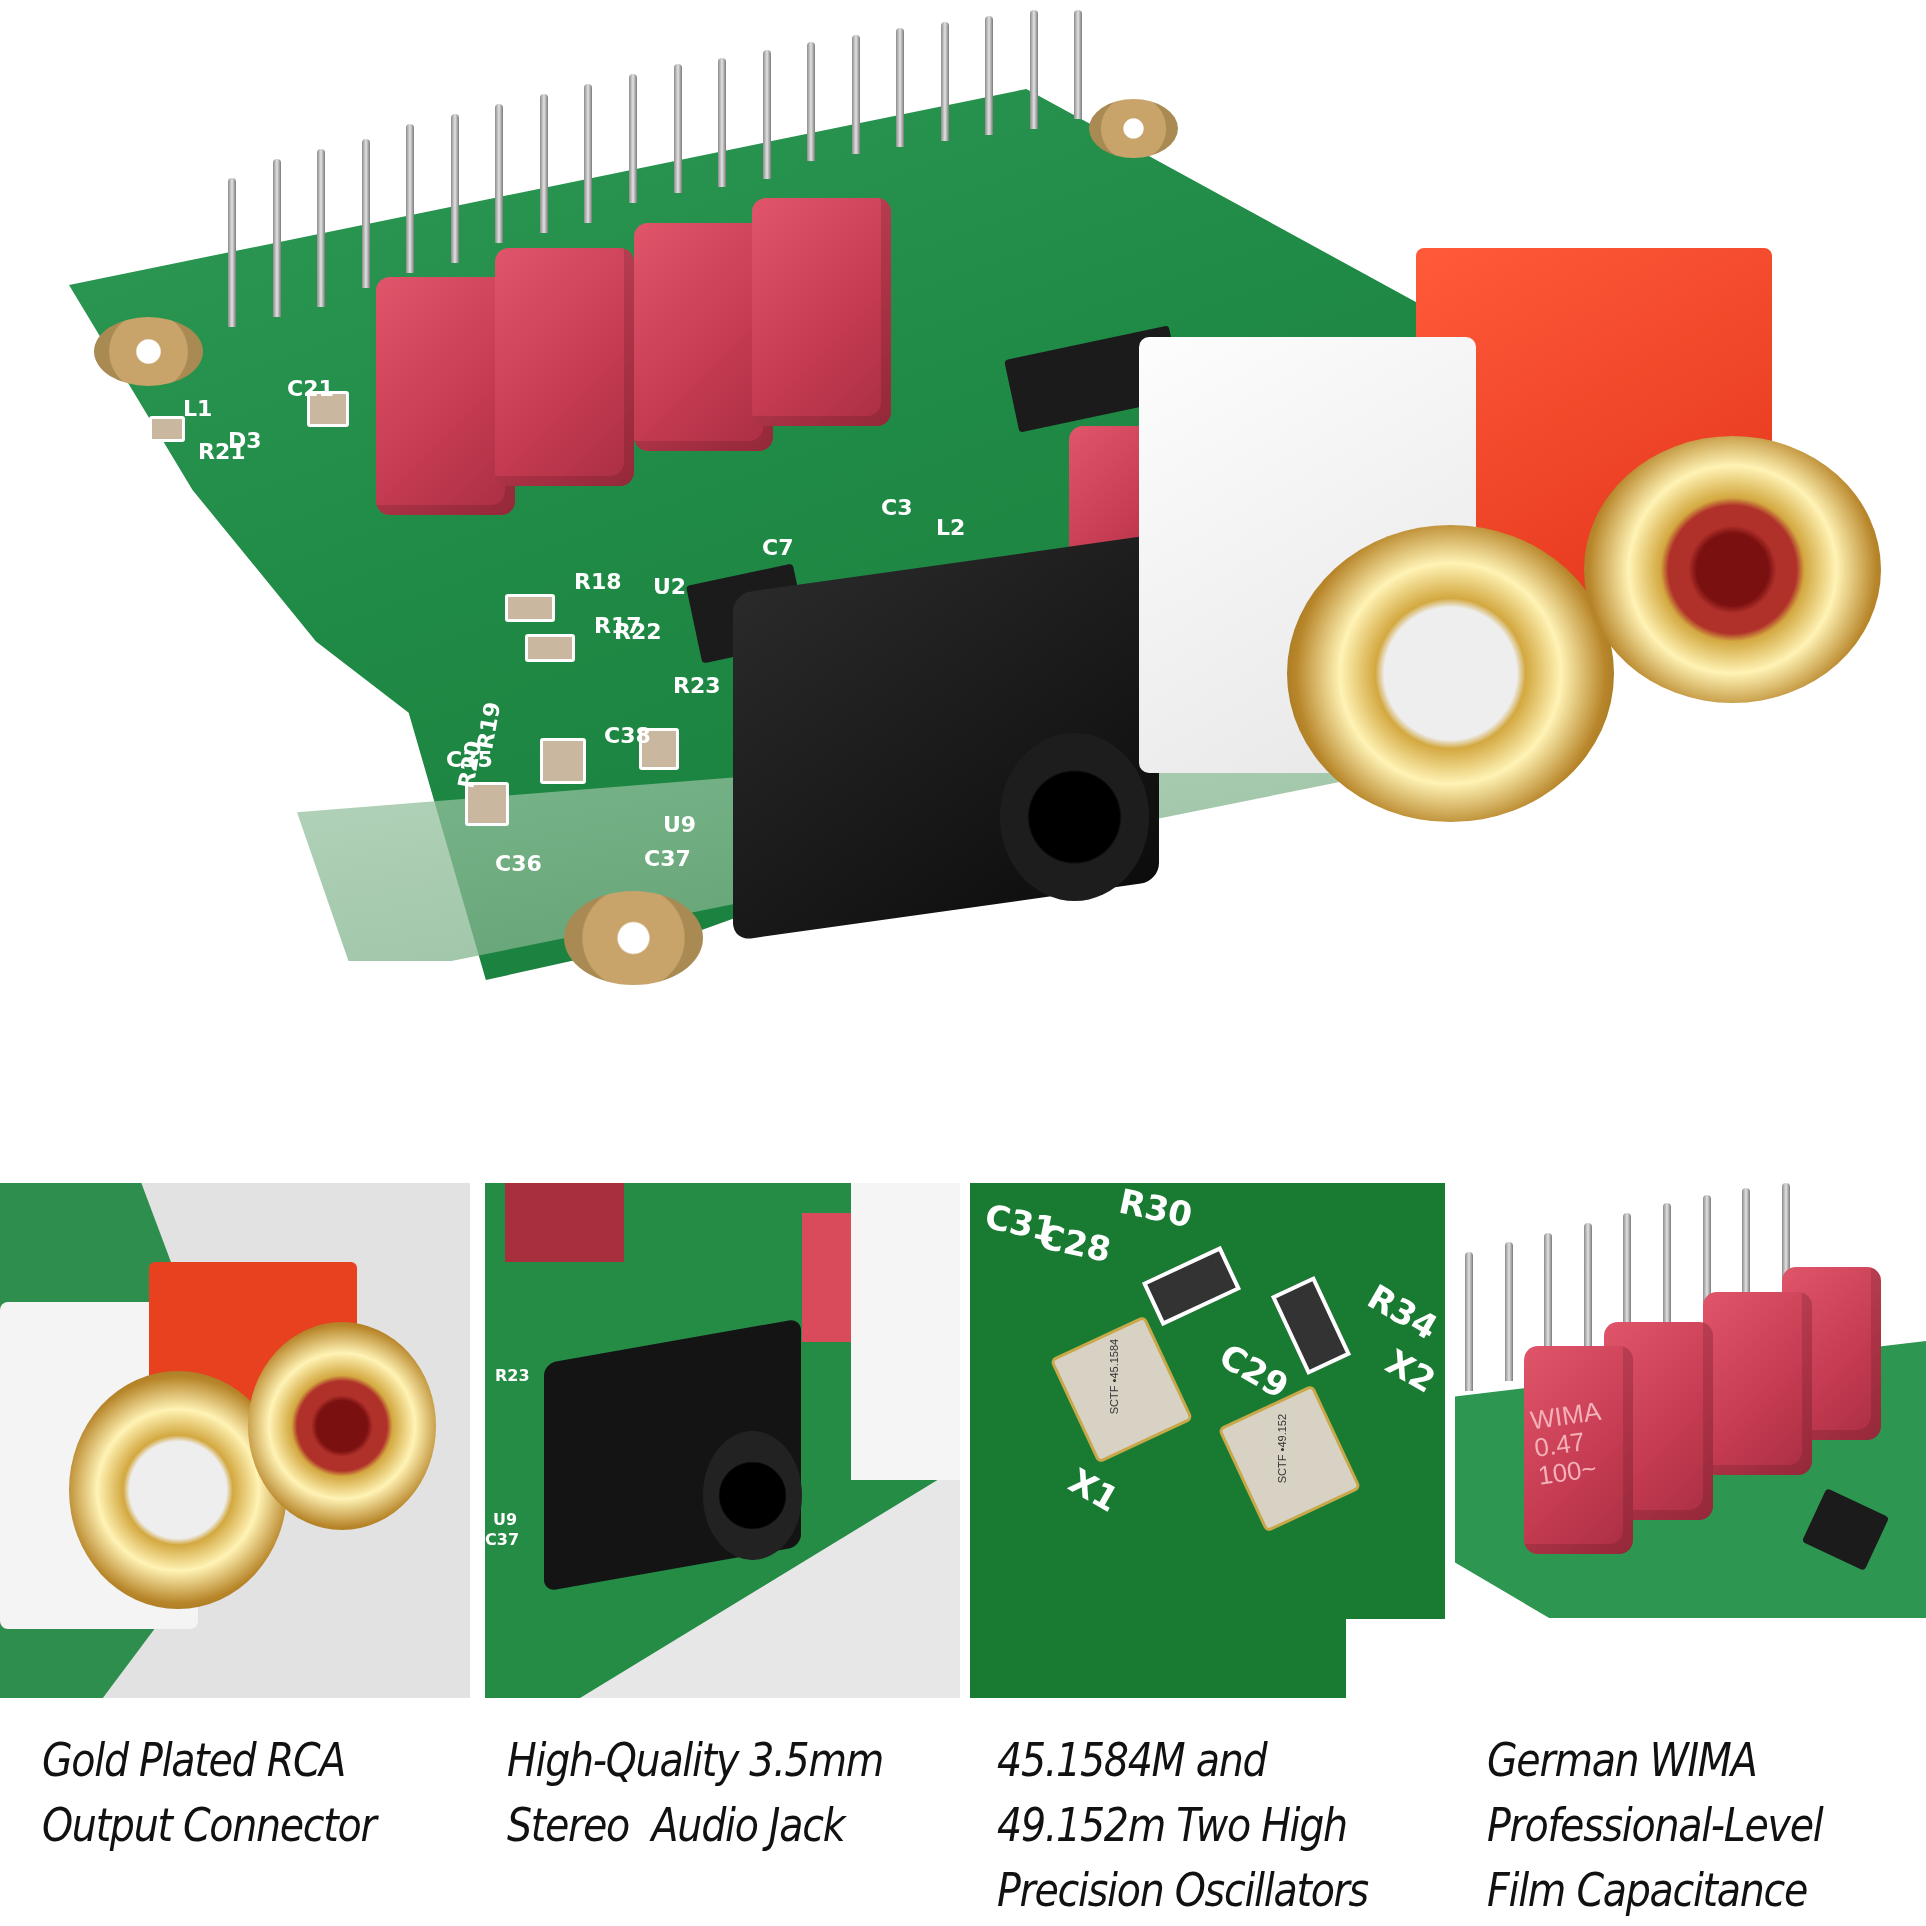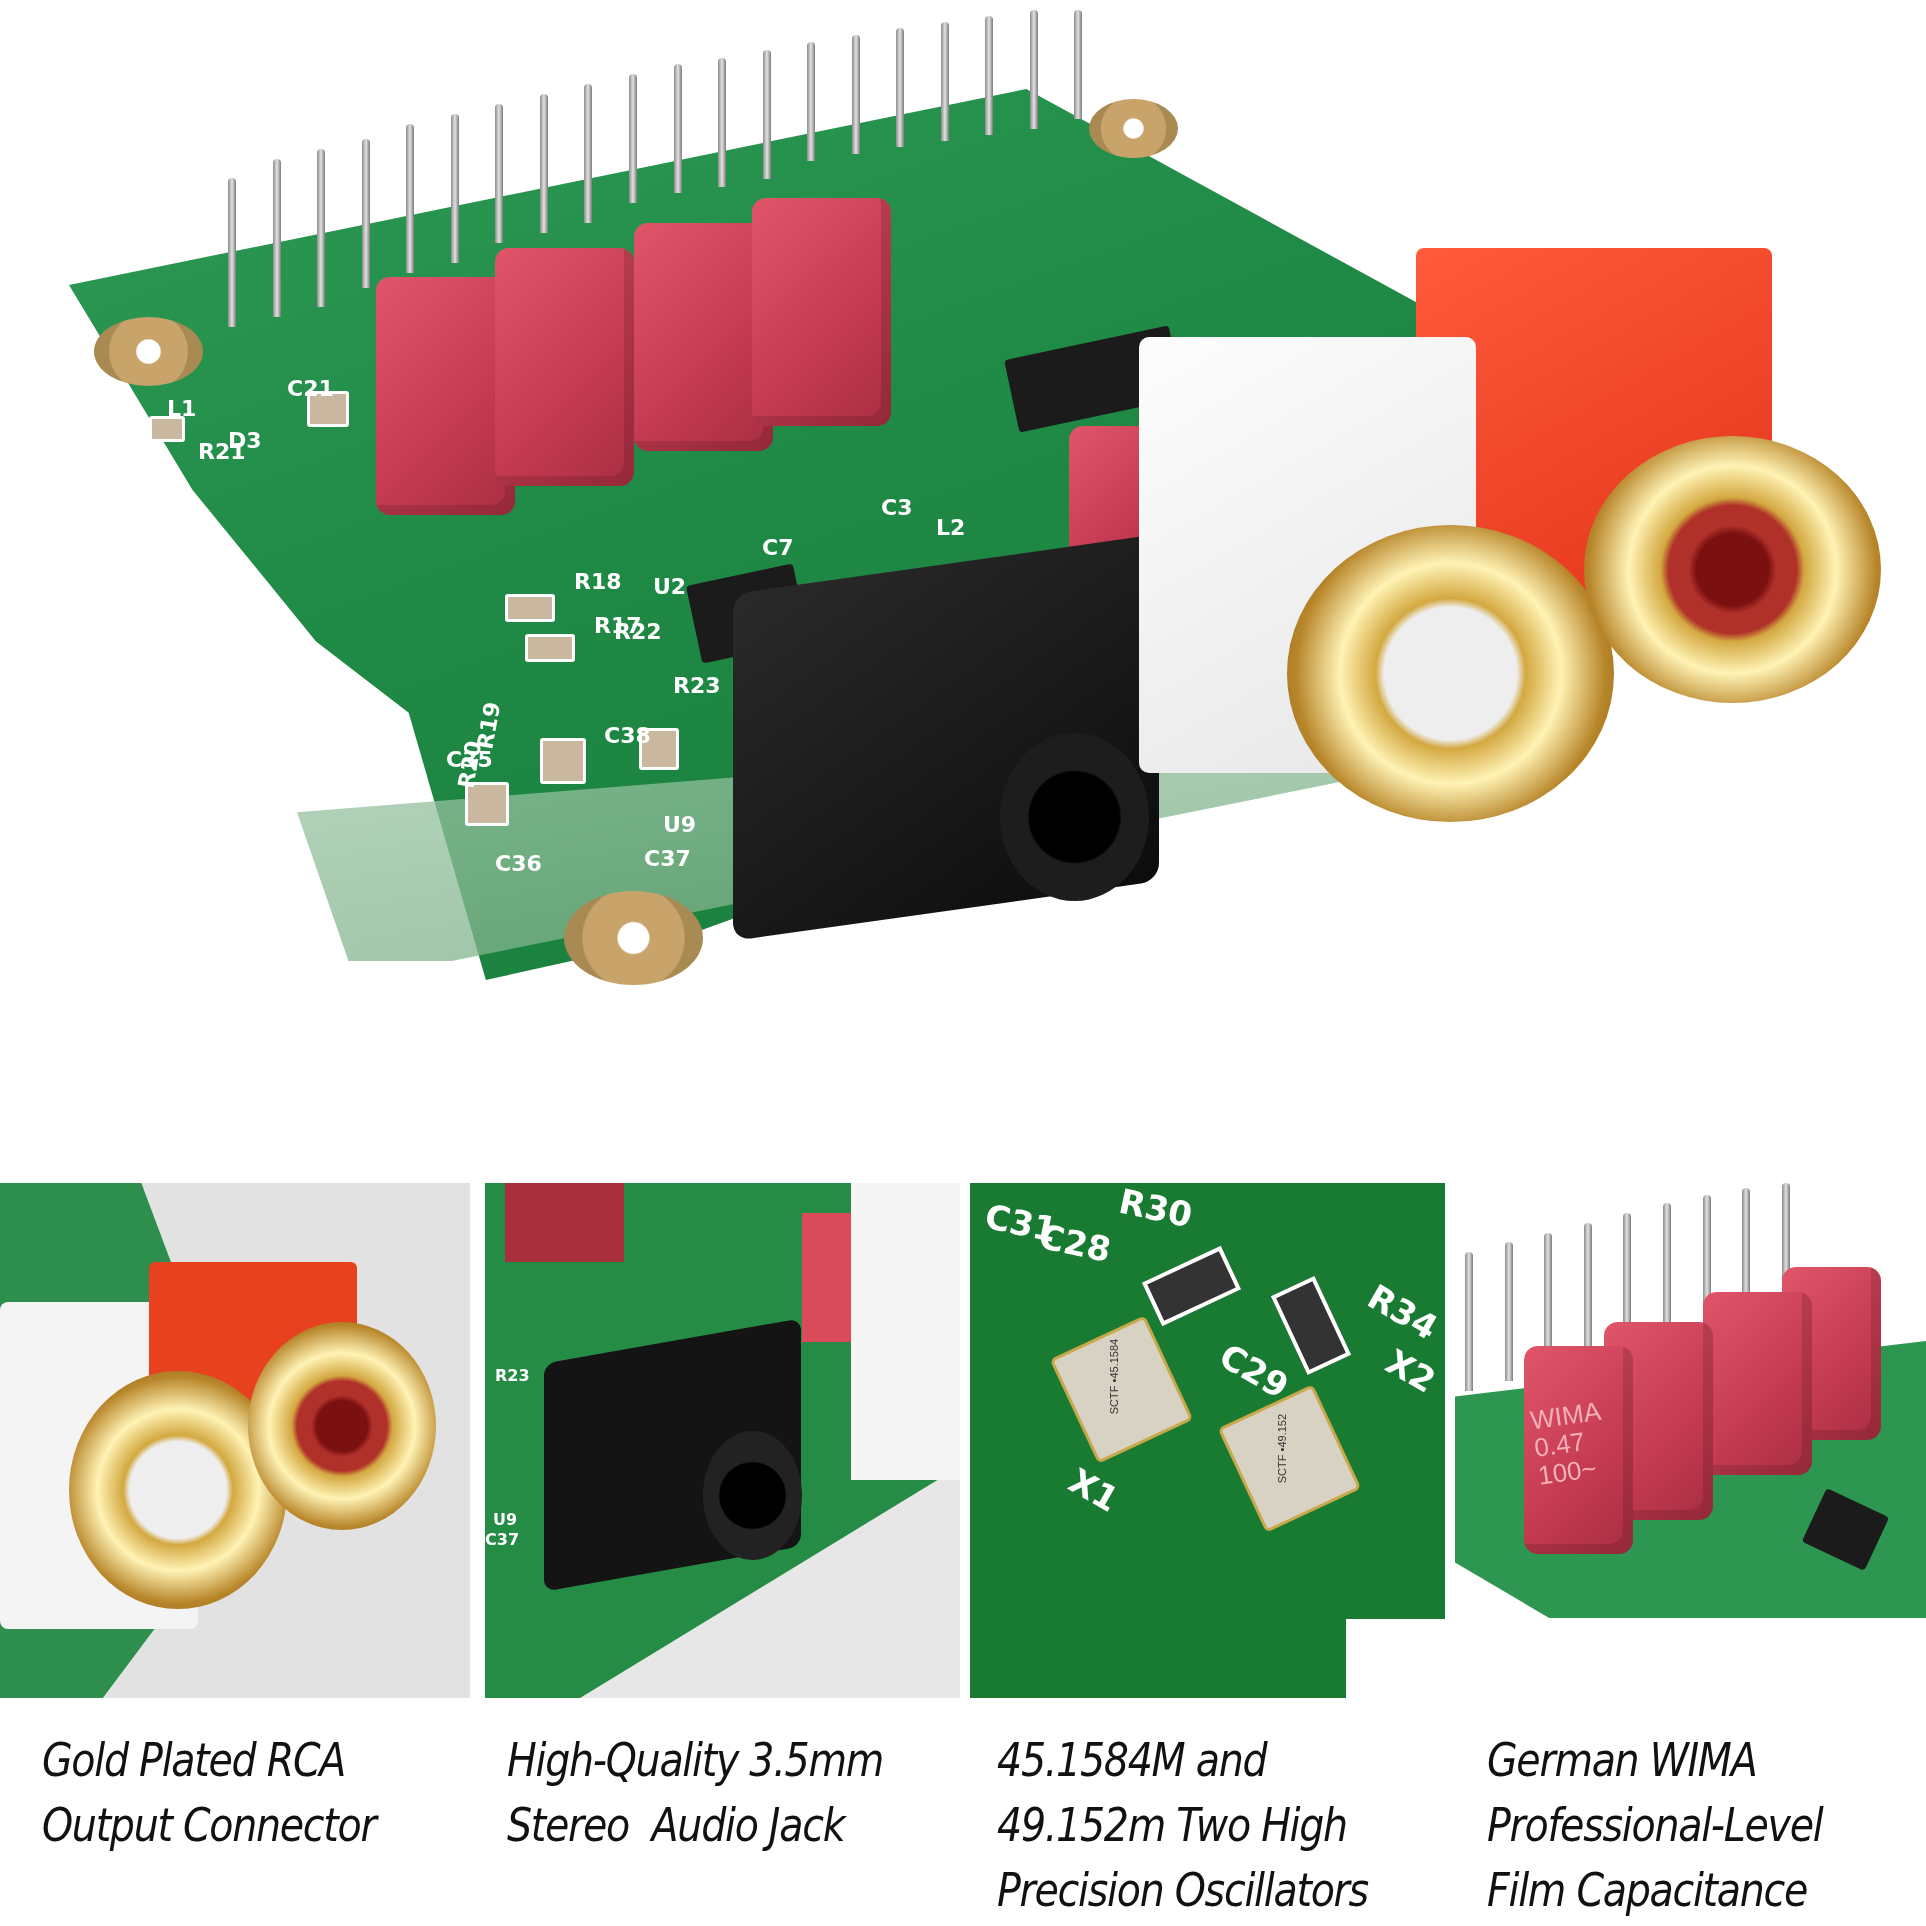--- a/index.html
+++ b/index.html
@@ -78,21 +78,21 @@
   <div class="chip" style="left:693px;top:574px;width:109px;height:79px;transform:rotate(-12deg)"></div>
 
   <div class="smd" style="left:149px;top:416px;width:30px;height:20px"></div>
   <div class="smd" style="left:307px;top:391px;width:36px;height:30px"></div>
   <div class="smd" style="left:505px;top:594px;width:44px;height:22px"></div>
   <div class="smd" style="left:525px;top:634px;width:44px;height:22px"></div>
   <div class="smd" style="left:540px;top:738px;width:40px;height:40px"></div>
   <div class="smd" style="left:639px;top:728px;width:34px;height:36px"></div>
   <div class="smd" style="left:465px;top:782px;width:38px;height:38px"></div>
 
-  <span class="silk" style="left:167px;top:396px">L1</span>
+  <span class="silk" style="left:183px;top:396px">L1</span>
   <span class="silk" style="left:287px;top:376px">C21</span>
   <span class="silk" style="left:198px;top:439px">R21</span>
   <span class="silk" style="left:228px;top:428px">D3</span>
   <span class="silk" style="left:574px;top:569px">R18</span>
   <span class="silk" style="left:594px;top:613px">R17</span>
   <span class="silk" style="left:614px;top:619px">R22</span>
   <span class="silk" style="left:653px;top:574px">U2</span>
   <span class="silk" style="left:673px;top:673px">R23</span>
   <span class="silk" style="left:446px;top:752px;transform:rotate(-80deg)">R20</span>
   <span class="silk" style="left:465px;top:713px;transform:rotate(-80deg)">R19</span>

